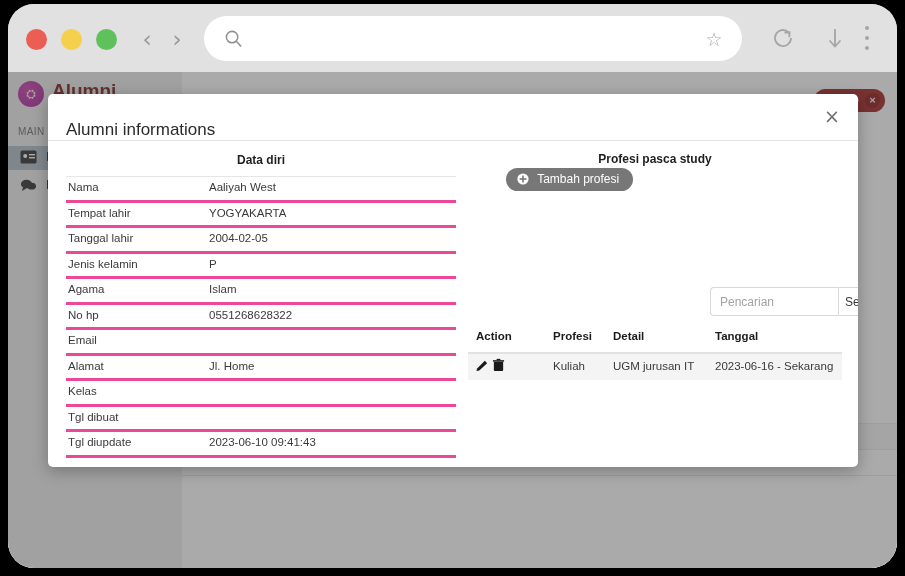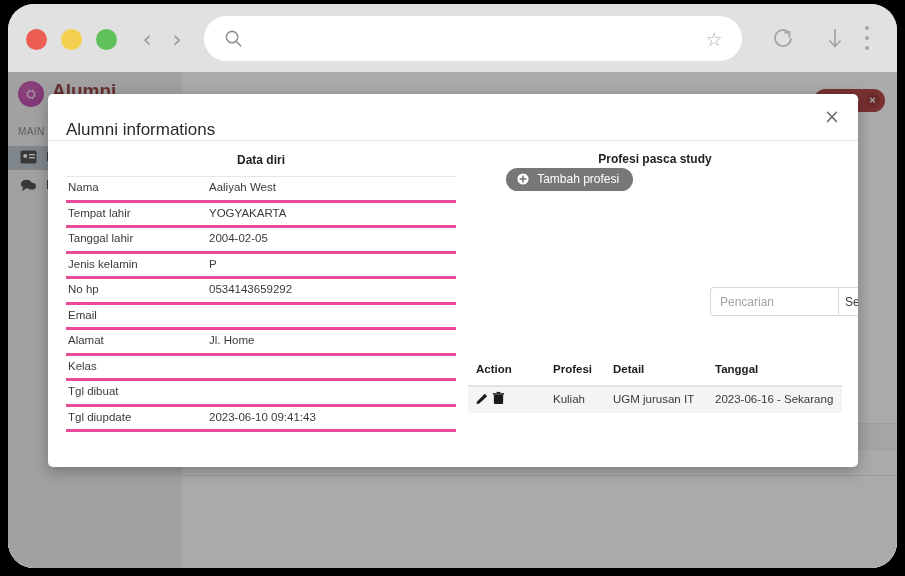--- a/index.html
+++ b/index.html
@@ -394,21 +394,20 @@
     color: #3a3a3a;
     font-family: "Liberation Sans", sans-serif;
     font-size: 12px;
     cursor: pointer;
   }
 
   #profesi-table {
     position: absolute;
     left: 0; top: 180px;
     width: 374px;
-    margin-top: 33px;
   }
   #profesi-head {
     position: relative;
     height: 22px;
     border-bottom: 2px solid #e2e2e2;
   }
   .pt-th {
     position: absolute;
     top: 0;
     font-size: 11.5px;
@@ -617,22 +616,26 @@
         </div>
         <div class="dd-row">
           <span class="dd-label">Tanggal lahir</span>
           <span class="dd-value">2004-02-05</span>
         </div>
         <div class="dd-row">
           <span class="dd-label">Jenis kelamin</span>
           <span class="dd-value">P</span>
         </div>
         <div class="dd-row">
+          <span class="dd-label">Agama</span>
+          <span class="dd-value">Islam</span>
+        </div>
+        <div class="dd-row">
           <span class="dd-label">No hp</span>
-          <span class="dd-value">0534143659292</span>
+          <span class="dd-value">0551268628322</span>
         </div>
         <div class="dd-row">
           <span class="dd-label">Email</span>
           <span class="dd-value"></span>
         </div>
         <div class="dd-row">
           <span class="dd-label">Alamat</span>
           <span class="dd-value">Jl. Home</span>
         </div>
         <div class="dd-row">

